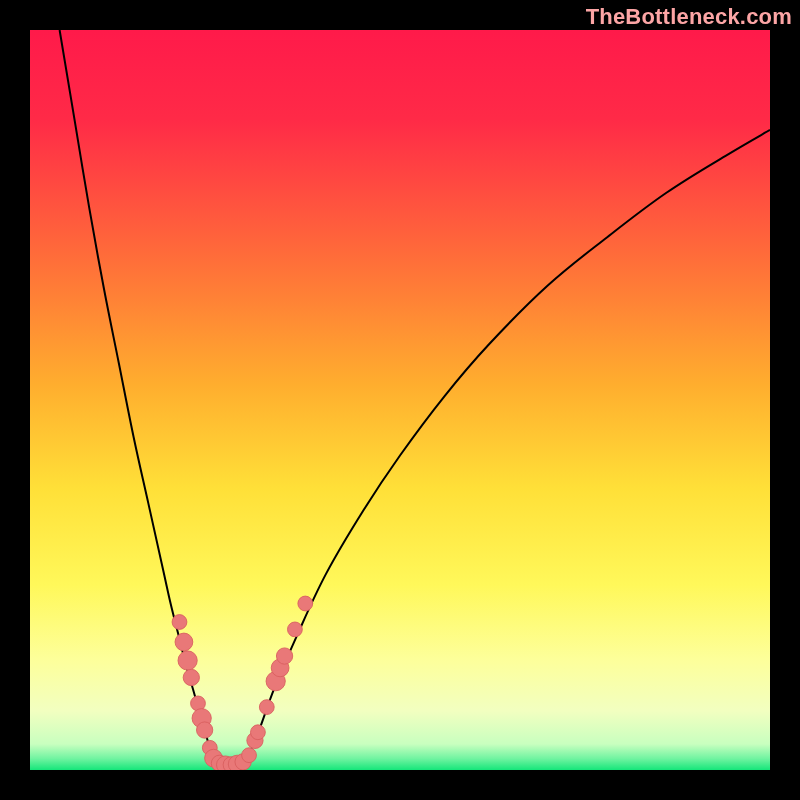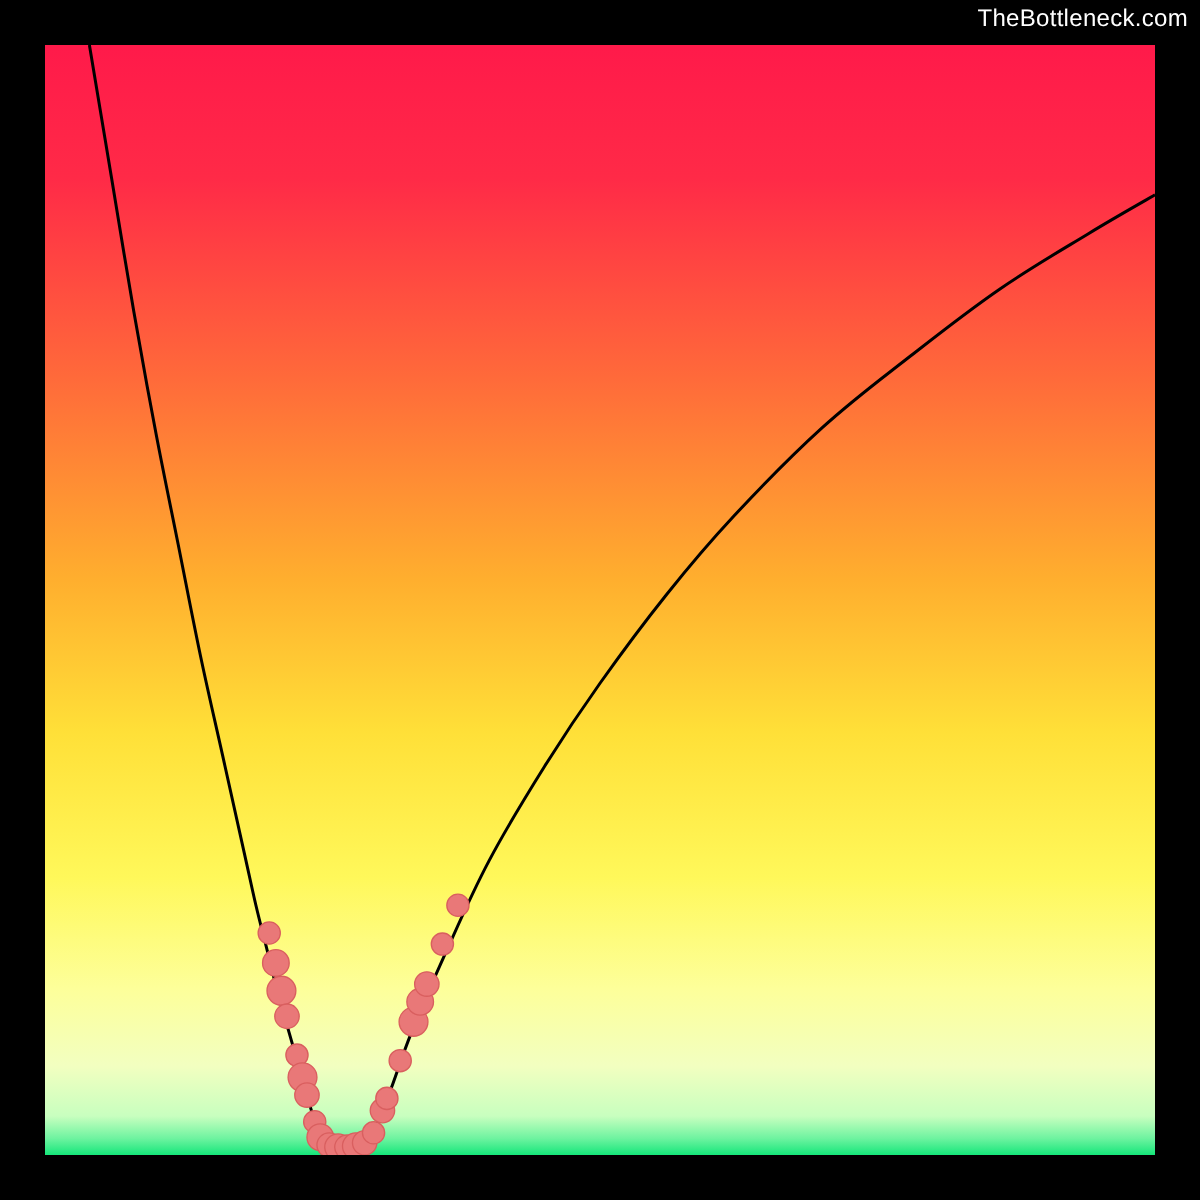--- a/index.html
+++ b/index.html
@@ -28,23 +28,23 @@
     overflow: hidden;
   }
   .gradient {
     position: absolute;
     inset: 0;
   }
   .watermark {
     position: absolute;
     top: 4px;
     right: 8px;
-    color: #ffffff;
-    font-size: 16px;
-    font-weight: 400;
+    color: #fca5a5;
+    font-size: 22px;
+    font-weight: 700;
     letter-spacing: 0.2px;
   }
   svg.curve {
     position: absolute;
     inset: 0;
   }
 </style>
 </head>
 <body>
 

